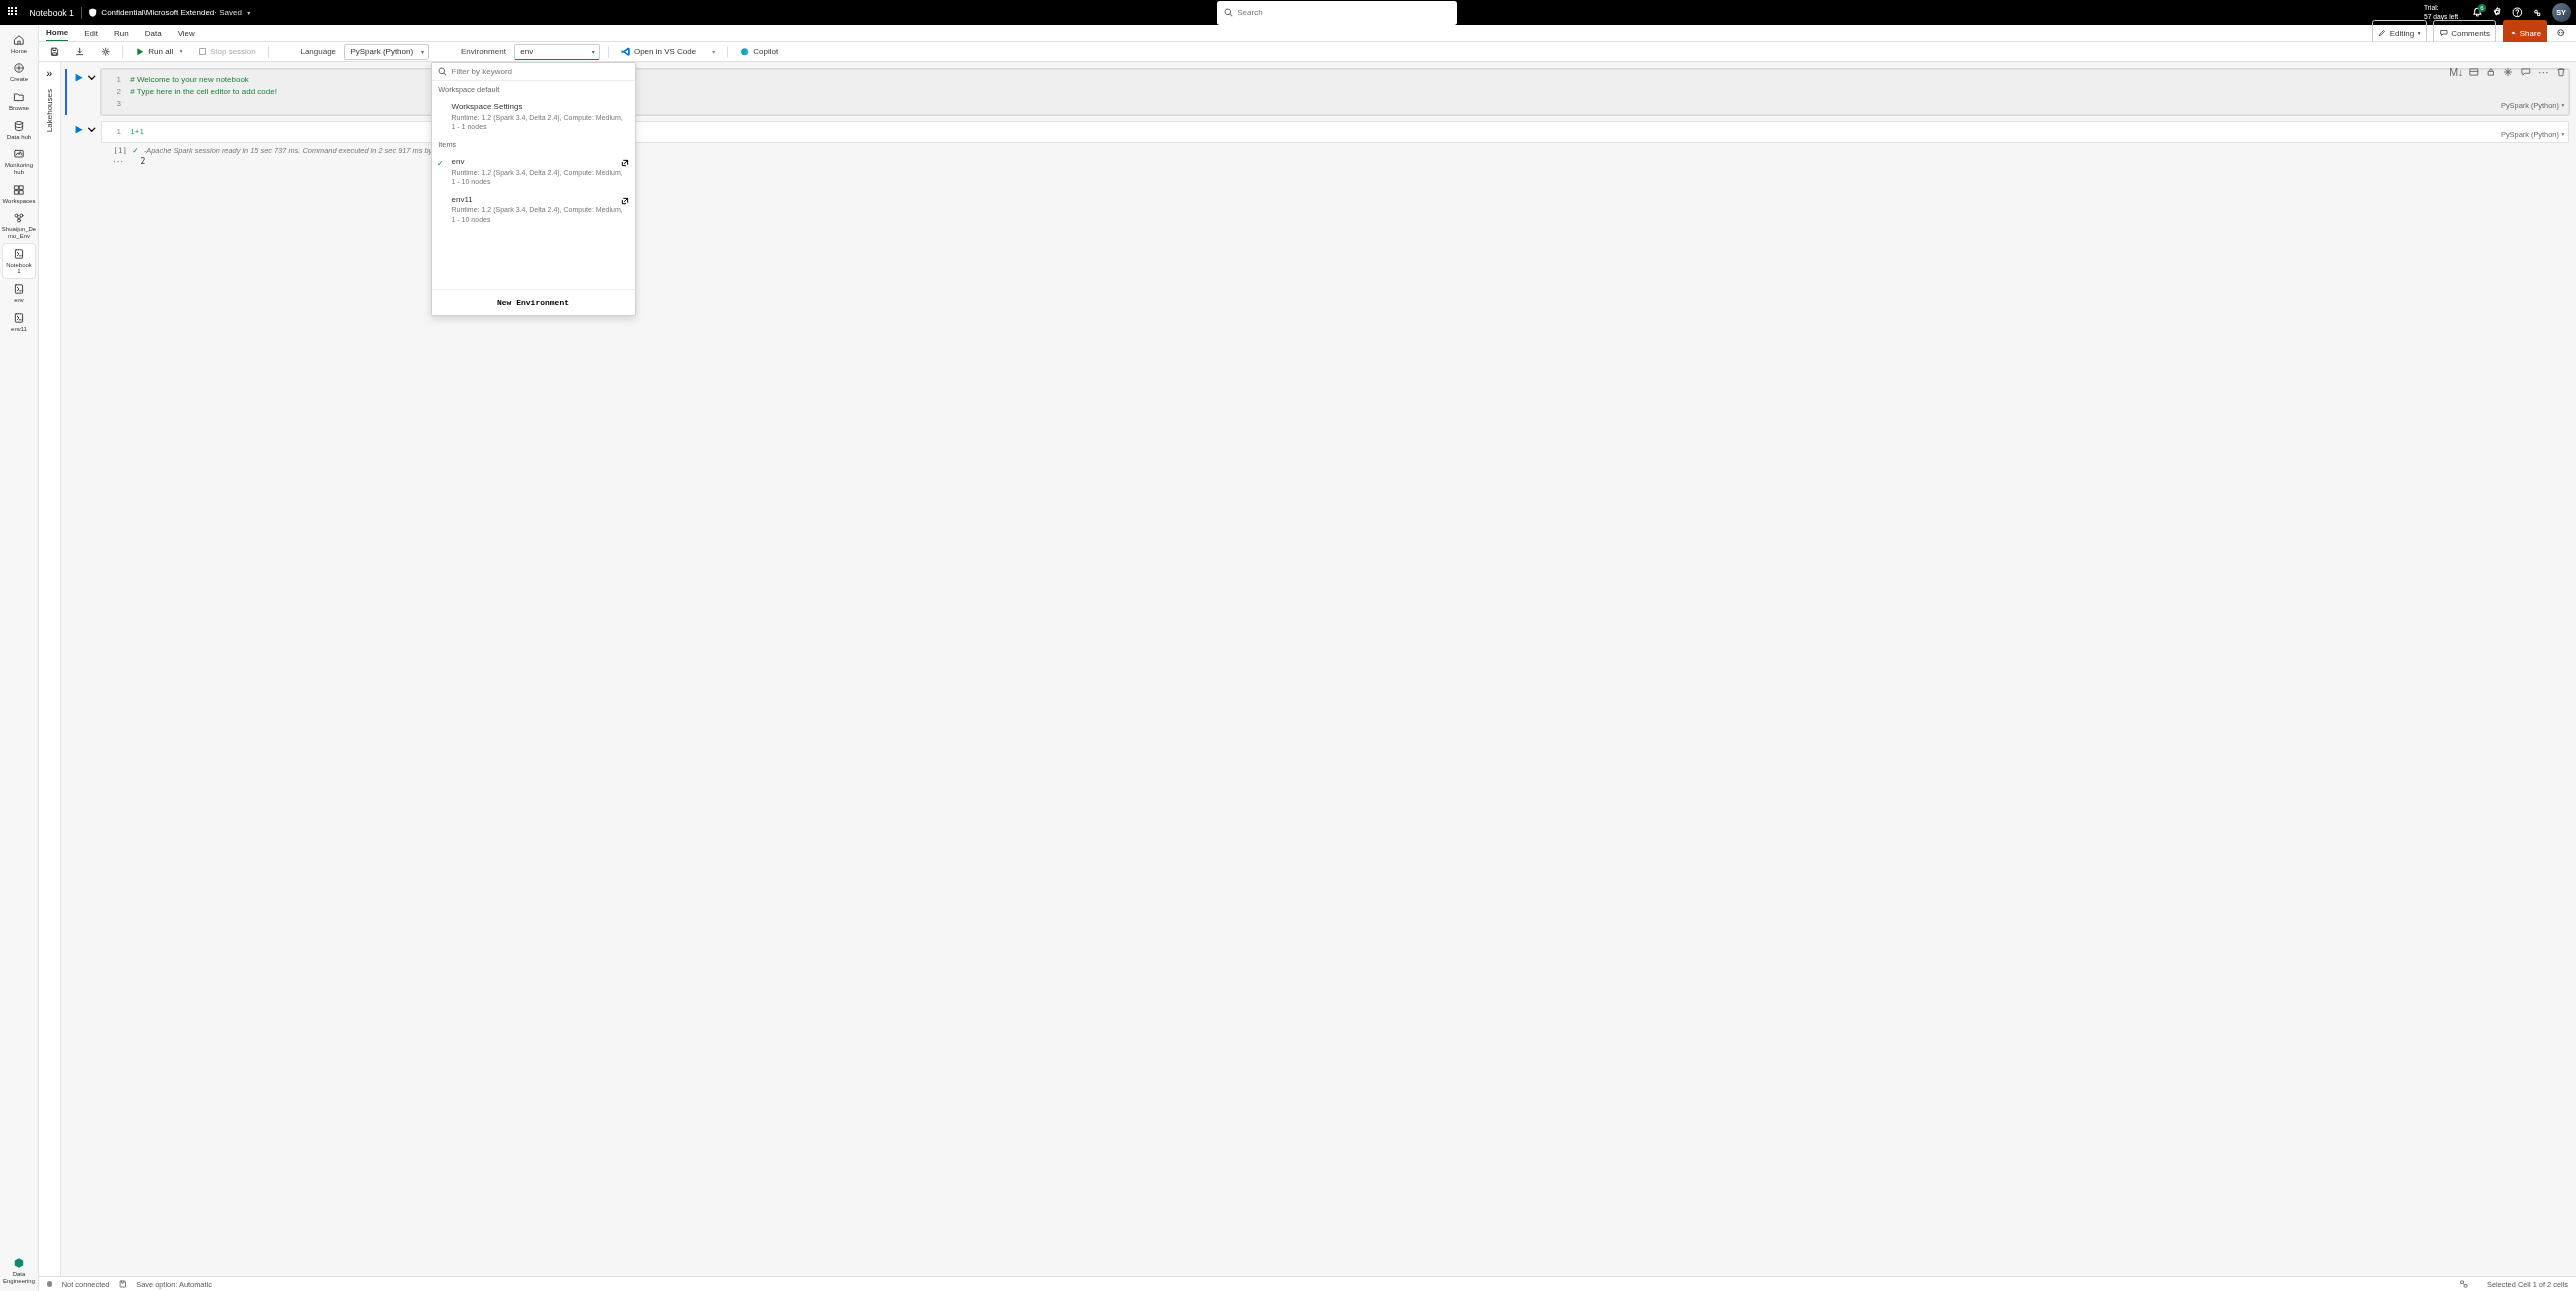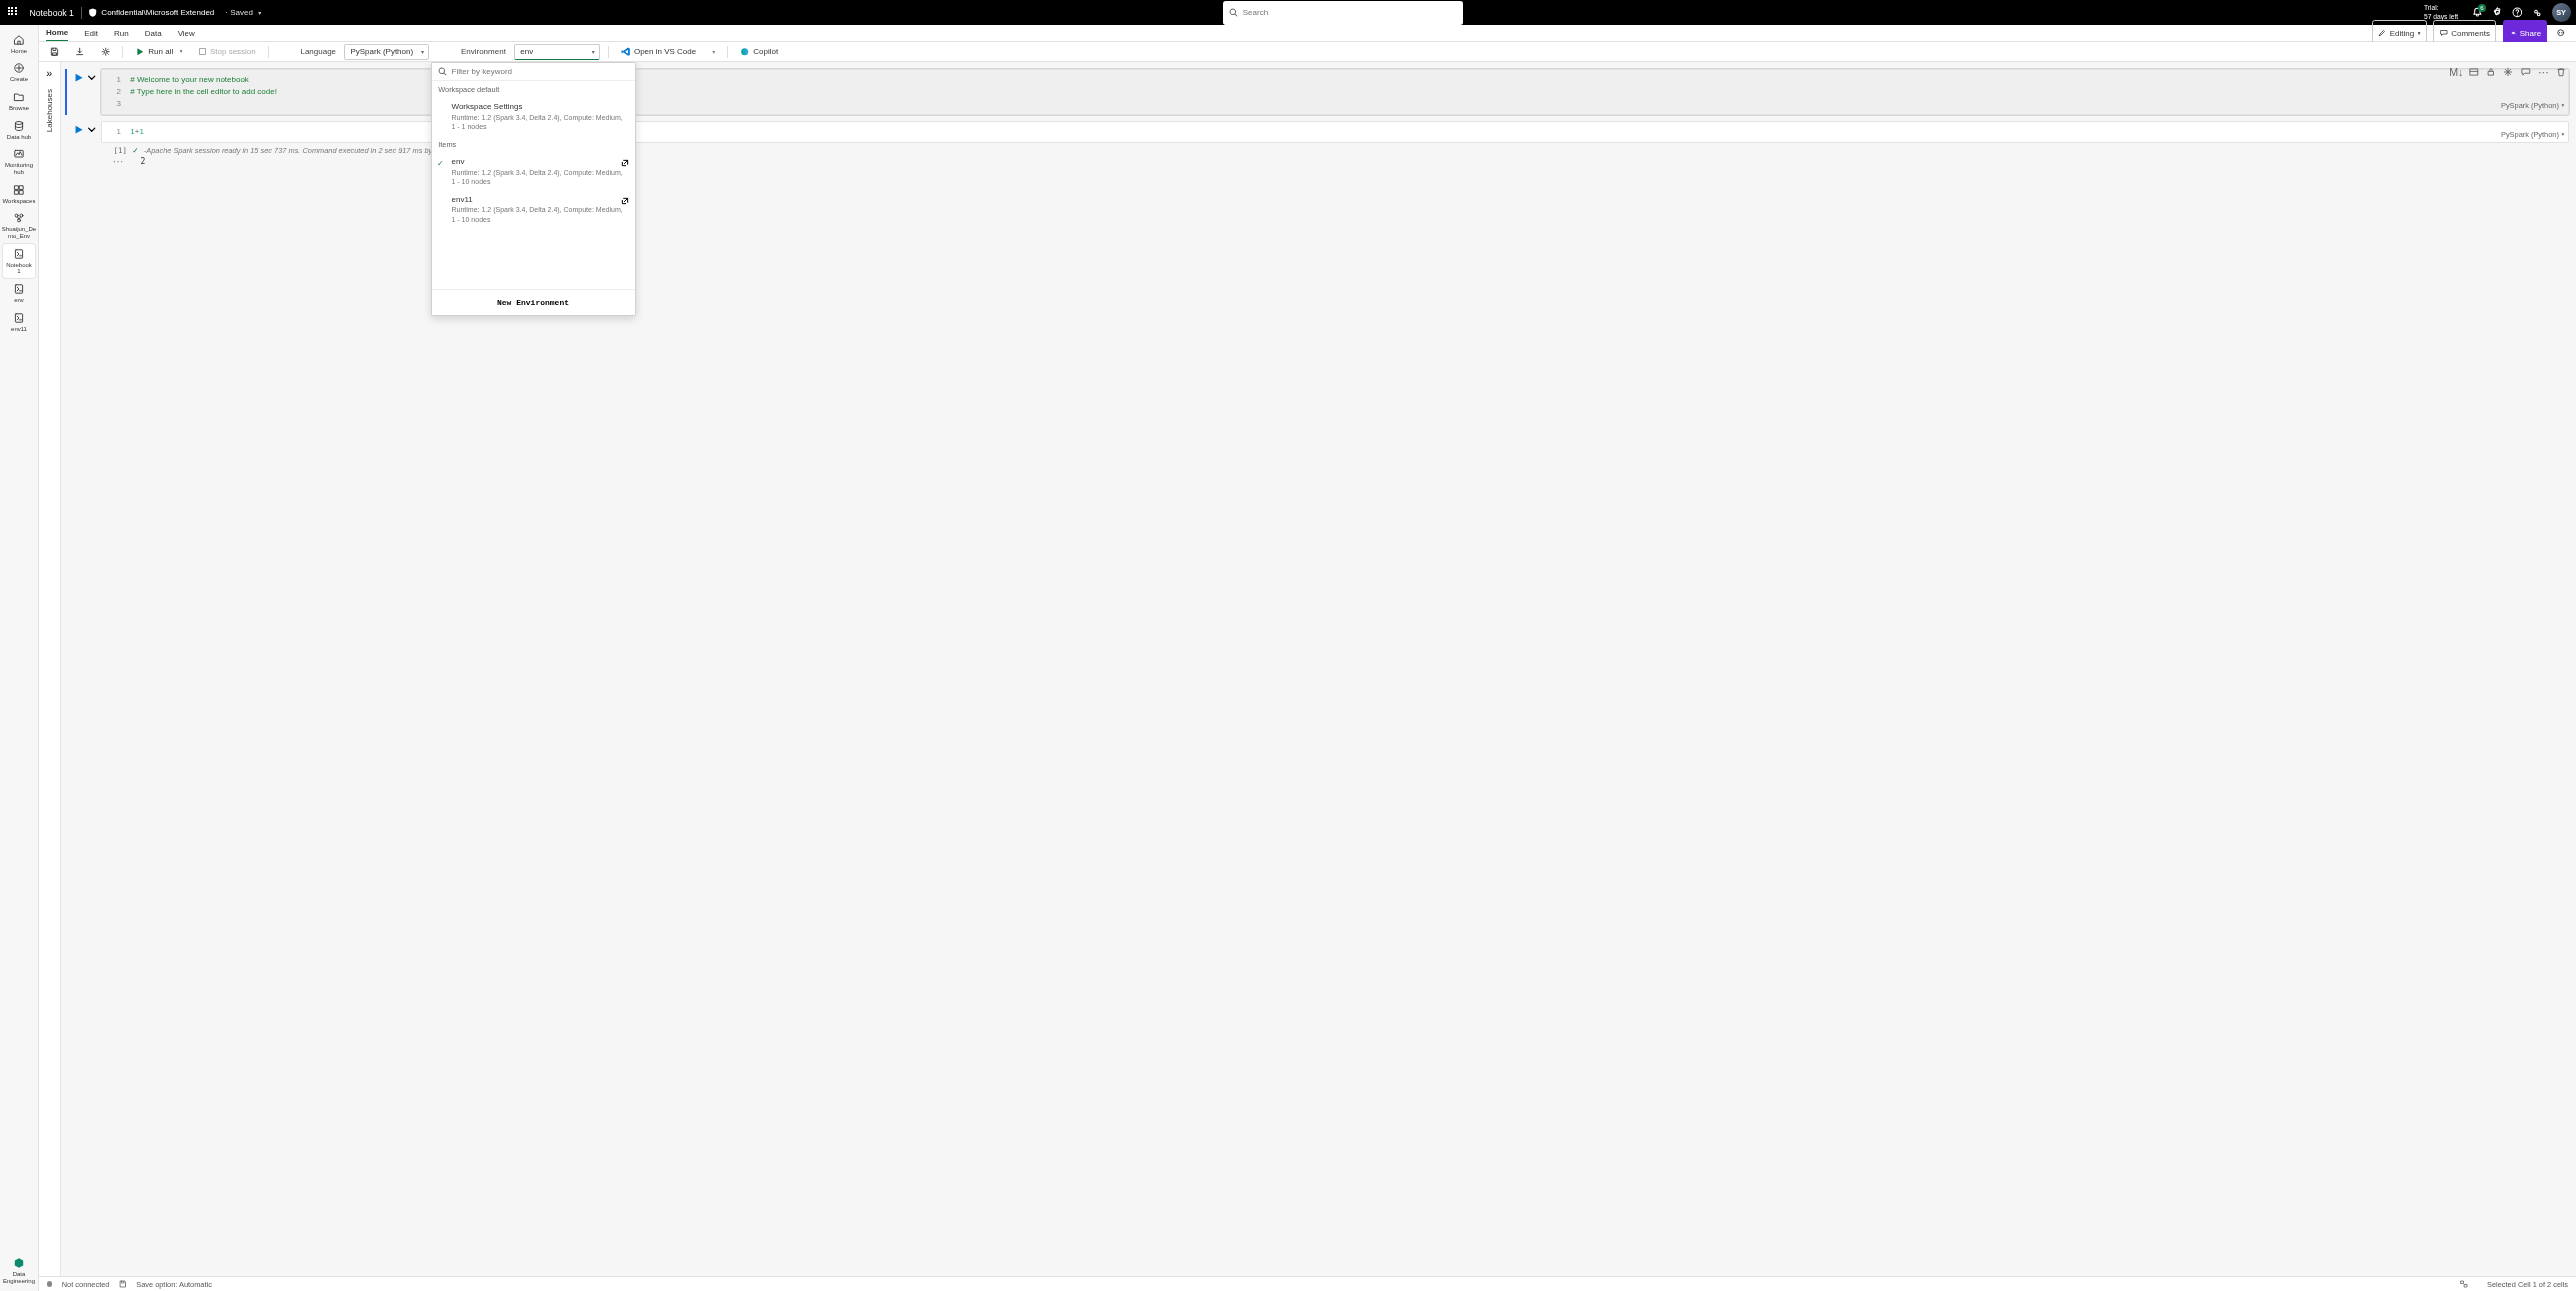--- a/index.html
+++ b/index.html
@@ -24,21 +24,21 @@
 .badge { position: absolute; top: 1.3px; right: 1.3px; background: #107c41; color: #fff; font-size: 6px; border-radius: 5.4px; padding: 0 2.7px; line-height: 8px; min-width: 8px; text-align: center; }
 .avatar { width: 19px; height: 19px; border-radius: 50%; background: linear-gradient(135deg,#6b7a8f,#2c3e50); margin-left: 4px; cursor: pointer; display:flex;align-items:center;justify-content:center;color:#fff;font-size:7.4px;font-weight:600; }
 
 
 .tab-strip { height: 17px; background: #fff; display: flex; align-items: center; border-bottom: 0.7px solid #e1e1e1; padding: 0 8px 0 46px; font-size: 8px; color: #333; gap: 16px; }
 .tab-strip .tab { cursor: pointer; height: 100%; display: flex; align-items: center; }
 .tab-strip .tab.active { border-bottom: 1.3px solid #107c41; font-weight: 600; }
 .tab-right { margin-left: auto; display: flex; align-items: center; gap: 6.7px; }
 .btn-frame { border: 0.7px solid #ccc; border-radius: 2.7px; height: 27px; padding: 0 5.4px; display: flex; align-items: center; gap: 3.4px; font-size: 8px; cursor: pointer; }
 .btn-frame svg { width: 8px; height: 8px; }
-.btn-share { background: #6d28d9; color: #fff; border: none; }
+.btn-share { background: #c2410c; color: #fff; border: none; }
 .btn-share svg { fill: #fff; }
 .cop-icon { width: 14.8px; height: 14.8px; display:flex;align-items:center;justify-content:center; cursor:pointer; }
 
 
 .toolbar { height: 20px; background: #fff; display: flex; align-items: center; padding: 0 8px 0 46px; font-size: 8px; color: #333; gap: 8px; border-bottom: 0.7px solid #e1e1e1; }
 .tb-btn { height: 14.8px; display: flex; align-items: center; gap: 4px; padding: 0 4px; cursor: pointer; }
 .tb-btn svg { width: 9.4px; height: 9.4px; }
 .tb-btn.disabled { color: #aaa; cursor: default; }
 .tb-divider { width: 0.7px; height: 12px; background: #ddd; }
 .tb-select { border: 0.7px solid #ccc; border-radius: 2px; height: 16px; padding: 0 14.8px 0 5.4px; display: flex; align-items: center; font-size: 8px; position: relative; cursor: pointer; min-width: 67px; }
@@ -128,21 +128,21 @@
       <span></span>
       <span></span>
       <span></span>
     </div>
   <span class="title">Notebook 1</span>
   <span class="sep"></span>
   <svg class="sens-icon" viewBox="0 0 16 16">
       <path class="fill-path" fill="#d97706" d="M8 1l6 2v5c0 4-3 6-6 7-3-1-6-3-6-7V3l6-2z"></path>
     </svg>
   <span>Confidential\Microsoft Extended</span>
-  <span style="margin-left:11px;opacity:.85">·  Saved</span>
+  <span style="margin-left:0;opacity:.85">·  Saved</span>
   <span class="saved-chev">▾</span>
 
   <div class="search-wrap">
     <div class="search-box">
       <svg viewBox="0 0 16 16">
           <path d="M6.5 1a5.5 5.5 0 014.38 8.83l3.65 3.64-1.06 1.06-3.64-3.65A5.5 5.5 0 116.5 1zm0 1.5a4 4 0 100 8 4 4 0 000-8z"></path>
         </svg>
       <input placeholder="Search" style="">
     </div>
   </div>

